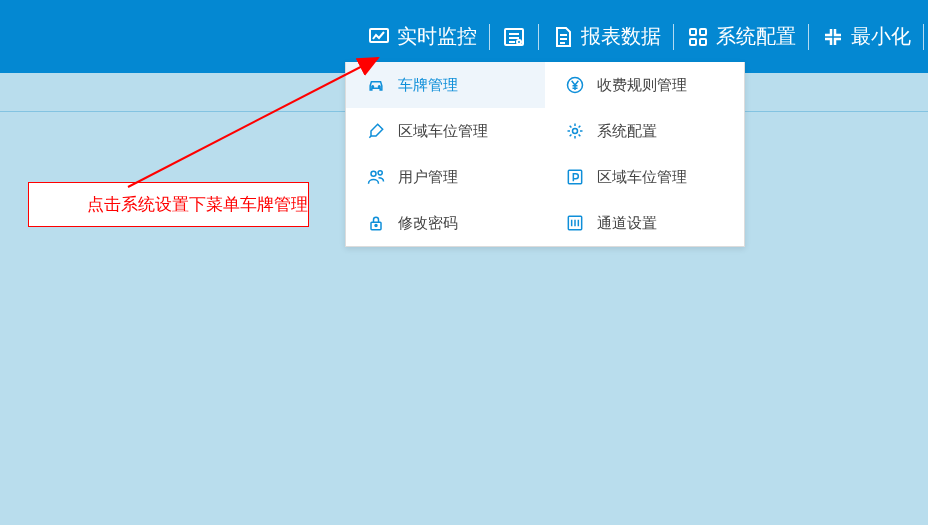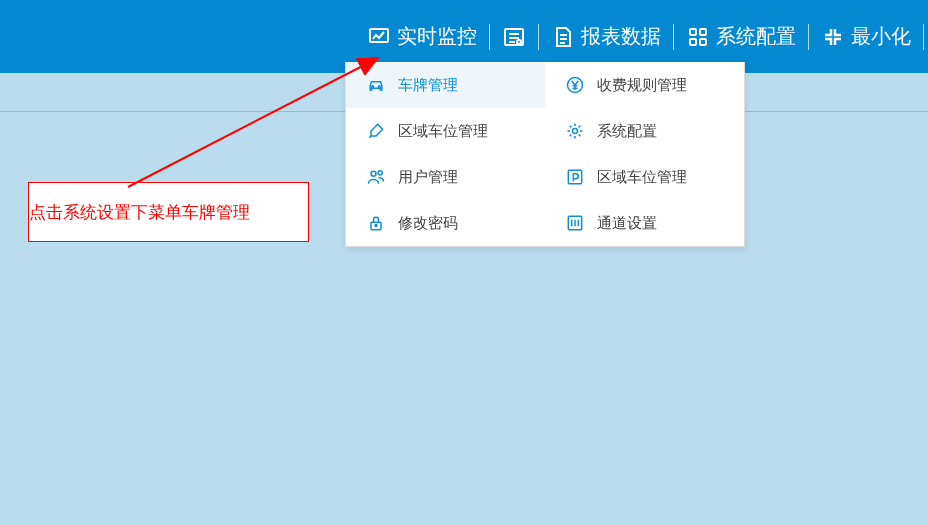--- a/index.html
+++ b/index.html
@@ -42,23 +42,23 @@
   .dd-item {
     display: flex; align-items: center; gap: 12px;
     padding: 13px 20px;
     font-size: 15px; color: #444; cursor: pointer;
   }
   .dd-item.active { background: #eef5fb; color: #0f8fd9; }
   .dd-item svg { width: 20px; height: 20px; flex-shrink: 0; }
 
   .callout {
     position: absolute; top: 182px; left: 28px;
-    width: 281px; height: 60px;
+    width: 281px; height: 45px;
     border: 1px solid #ff0000; background: #fff;
-    display: flex; align-items: center; justify-content: flex-start;
+    display: flex; align-items: center; justify-content: flex-end;
     color: #ff0000; font-size: 17px;
   }
   .arrow {
     position: absolute; top: 52px; left: 123px;
     width: 264px; height: 140px;
   }
 </style>
 </head>
 <body>
 

